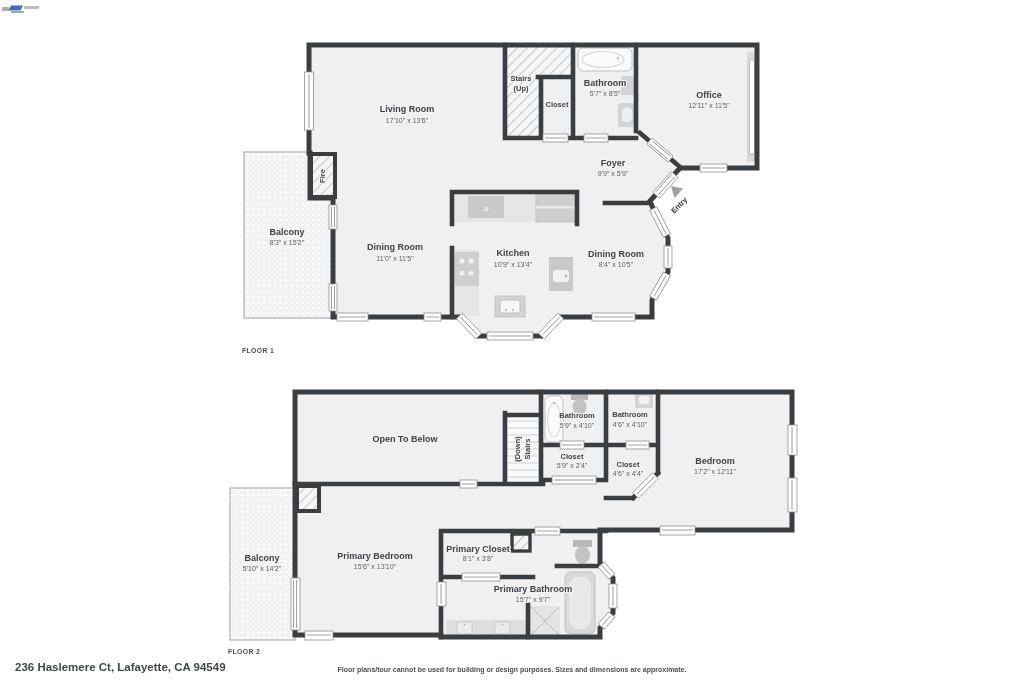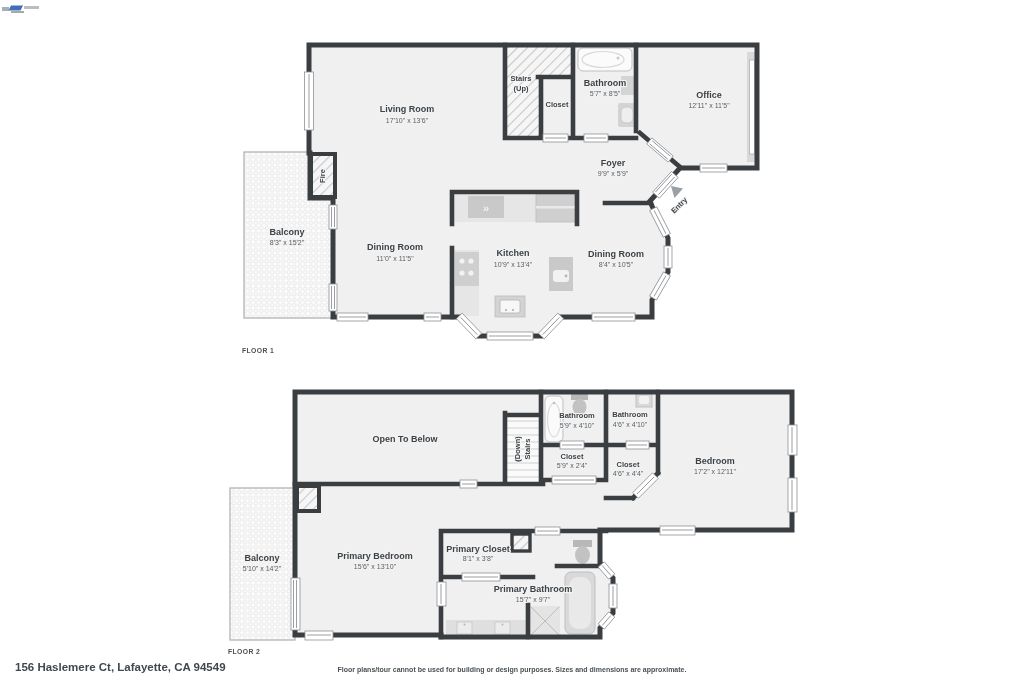--- a/index.html
+++ b/index.html
@@ -353,14 +353,14 @@
       <text class="dim" x="375" y="569">15'6" x 13'10"</text>
       <text class="lbl" x="478" y="552">Primary Closet</text>
       <text class="dim" x="478" y="561">8'1" x 3'8"</text>
       <text class="lbl" x="533" y="592">Primary Bathroom</text>
       <text class="dim" x="533" y="602">15'7" x 9'7"</text>
       <text class="floorlab" x="228" y="654">FLOOR 2</text>
     </g>
   </g>
 </svg>
 
-<div class="address">156 Haslemere Ct, Lafayette, CA 94549</div>
+<div class="address">236 Haslemere Ct, Lafayette, CA 94549</div>
 <div class="disclaimer">Floor plans/tour cannot be used for building or design purposes. Sizes and dimensions are approximate.</div>
 
 </body></html>

